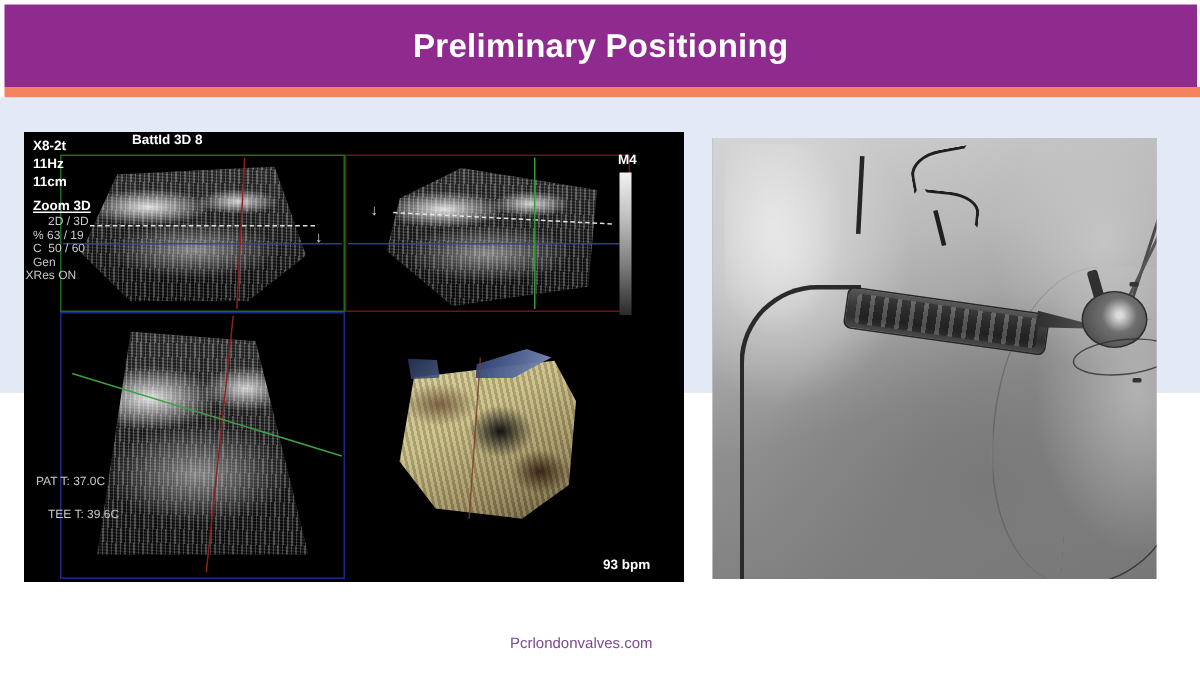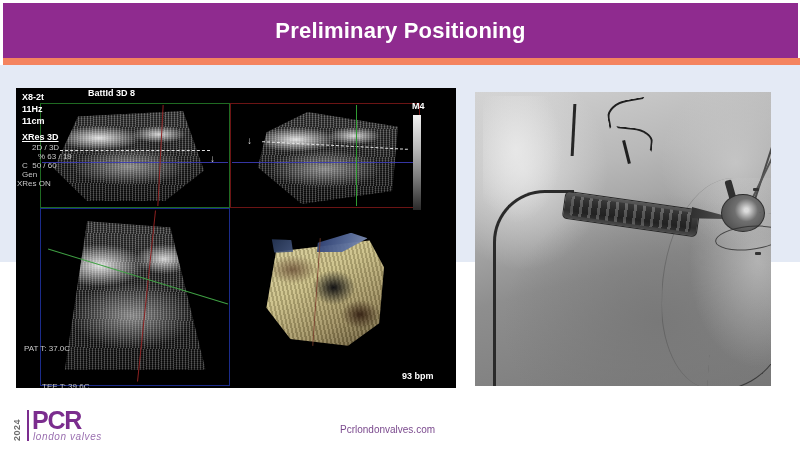--- a/index.html
+++ b/index.html
@@ -220,32 +220,32 @@
     <div class="us-text" style="left:194px;top:66px;color:#dcdcdc;font-size:10px;">↓</div>
 
     <div class="red-line" style="left:130px;top:122px;height:172px;transform:rotate(6deg);"></div>
     <div class="green-diag" style="left:28px;top:188px;width:188px;transform:rotate(17deg);"></div>
 
     <div class="gray-bar"></div>
 
     <div class="us-text bold" style="left:6px;top:4px;">X8-2t</div>
     <div class="us-text bold" style="left:6px;top:16px;">11Hz</div>
     <div class="us-text bold" style="left:6px;top:28px;">11cm</div>
-    <div class="us-text underline" style="left:6px;top:44px;">XRes 3D</div>
+    <div class="us-text underline" style="left:6px;top:44px;">Zoom 3D</div>
     <div class="us-text dim" style="left:16px;top:55px;">2D / 3D</div>
-    <div class="us-text dim" style="left:6px;top:64px;margin-left:16px;">% 63 / 19</div>
+    <div class="us-text dim" style="left:6px;top:64px;">% 63 / 19</div>
     <div class="us-text dim" style="left:6px;top:73px;">C  50 / 60</div>
     <div class="us-text dim" style="left:6px;top:82px;">Gen</div>
     <div class="us-text dim" style="left:1px;top:91px;">XRes ON</div>
 
     <div class="us-text bold" style="left:72px;top:0px;">BattId 3D 8</div>
     <div class="us-text bold" style="left:396px;top:13px;">M4</div>
 
-    <div class="us-text dim" style="left:8px;top:256px;">PAT T: 37.0C</div>
-    <div class="us-text dim" style="left:26px;top:250px;margin-top:44px;">TEE T: 39.6C</div>
+    <div class="us-text dim" style="left:8px;top:228px;">PAT T: 37.0C</div>
+    <div class="us-text dim" style="left:16px;top:250px;">TEE T: 39.6C</div>
 
     <div class="us-text bold" style="left:386px;top:283px;">93 bpm</div>
   </div>
 
   <div class="fluoro-wrap">
     <div class="fluoro-bg"></div>
     <div class="fl-lungedge"></div>
     <div class="fl-diaph"></div>
 
     <div class="fl-lead1"></div>
@@ -262,22 +262,16 @@
     <div class="fl-device">
       <div class="fl-device-stripes"></div>
     </div>
     <div class="fl-taper"></div>
     <div class="fl-bulbstem"></div>
     <div class="fl-bulb"></div>
     <div class="fl-ring"></div>
     <div class="fl-wire"></div>
   </div>
 
-  <div class="logo">
-    <div class="logo-year">2024</div>
-    <div class="logo-bar"></div>
-    <div class="logo-pcr">PCR</div>
-    <div class="logo-sub">london valves</div>
-  </div>
 
   <div class="footer-url">Pcrlondonvalves.com</div>
 
 </div>
 
 </body></html>

